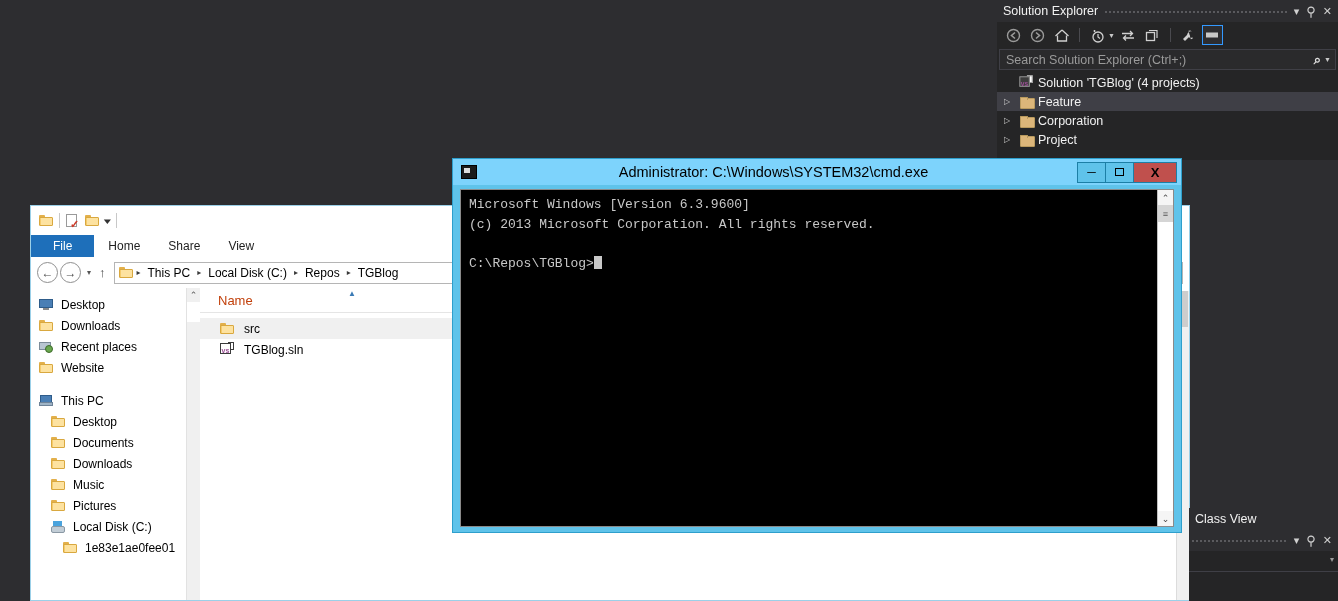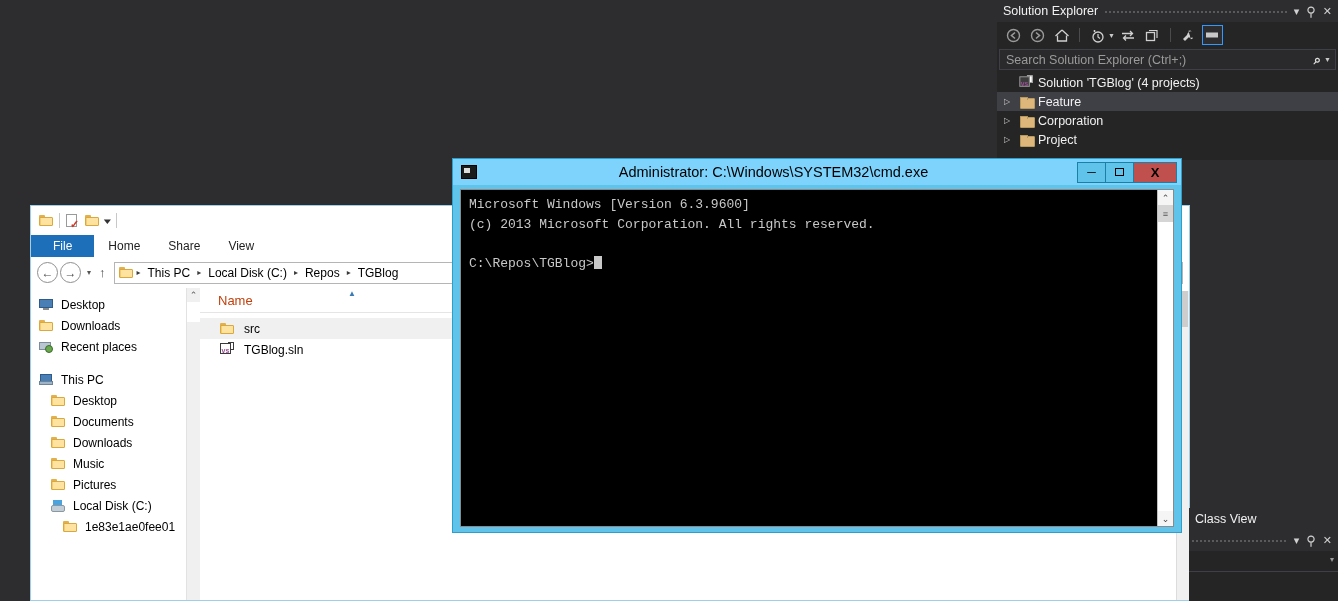--- a/index.html
+++ b/index.html
@@ -314,20 +314,30 @@
         </div>
         <div class="nav-item">
           <span class="ni-ico">
               <span class="recent-ico">
                 <span class="m"></span>
                 <span class="c"></span>
               </span>
             </span>
           <span>Recent places</span>
         </div>
+        <div class="nav-item">
+          <span class="ni-ico">
+              <span class="wfold">
+                <i class="tab"></i>
+                <i class="bod"></i>
+                <i class="fl"></i>
+              </span>
+            </span>
+          <span>Website</span>
+        </div>
         <div class="nav-gap"></div>
         <div class="nav-item">
           <span class="ni-ico">
               <span class="pc-ico">
                 <span class="s1"></span>
                 <span class="s2"></span>
               </span>
             </span>
           <span>This PC</span>
         </div>

